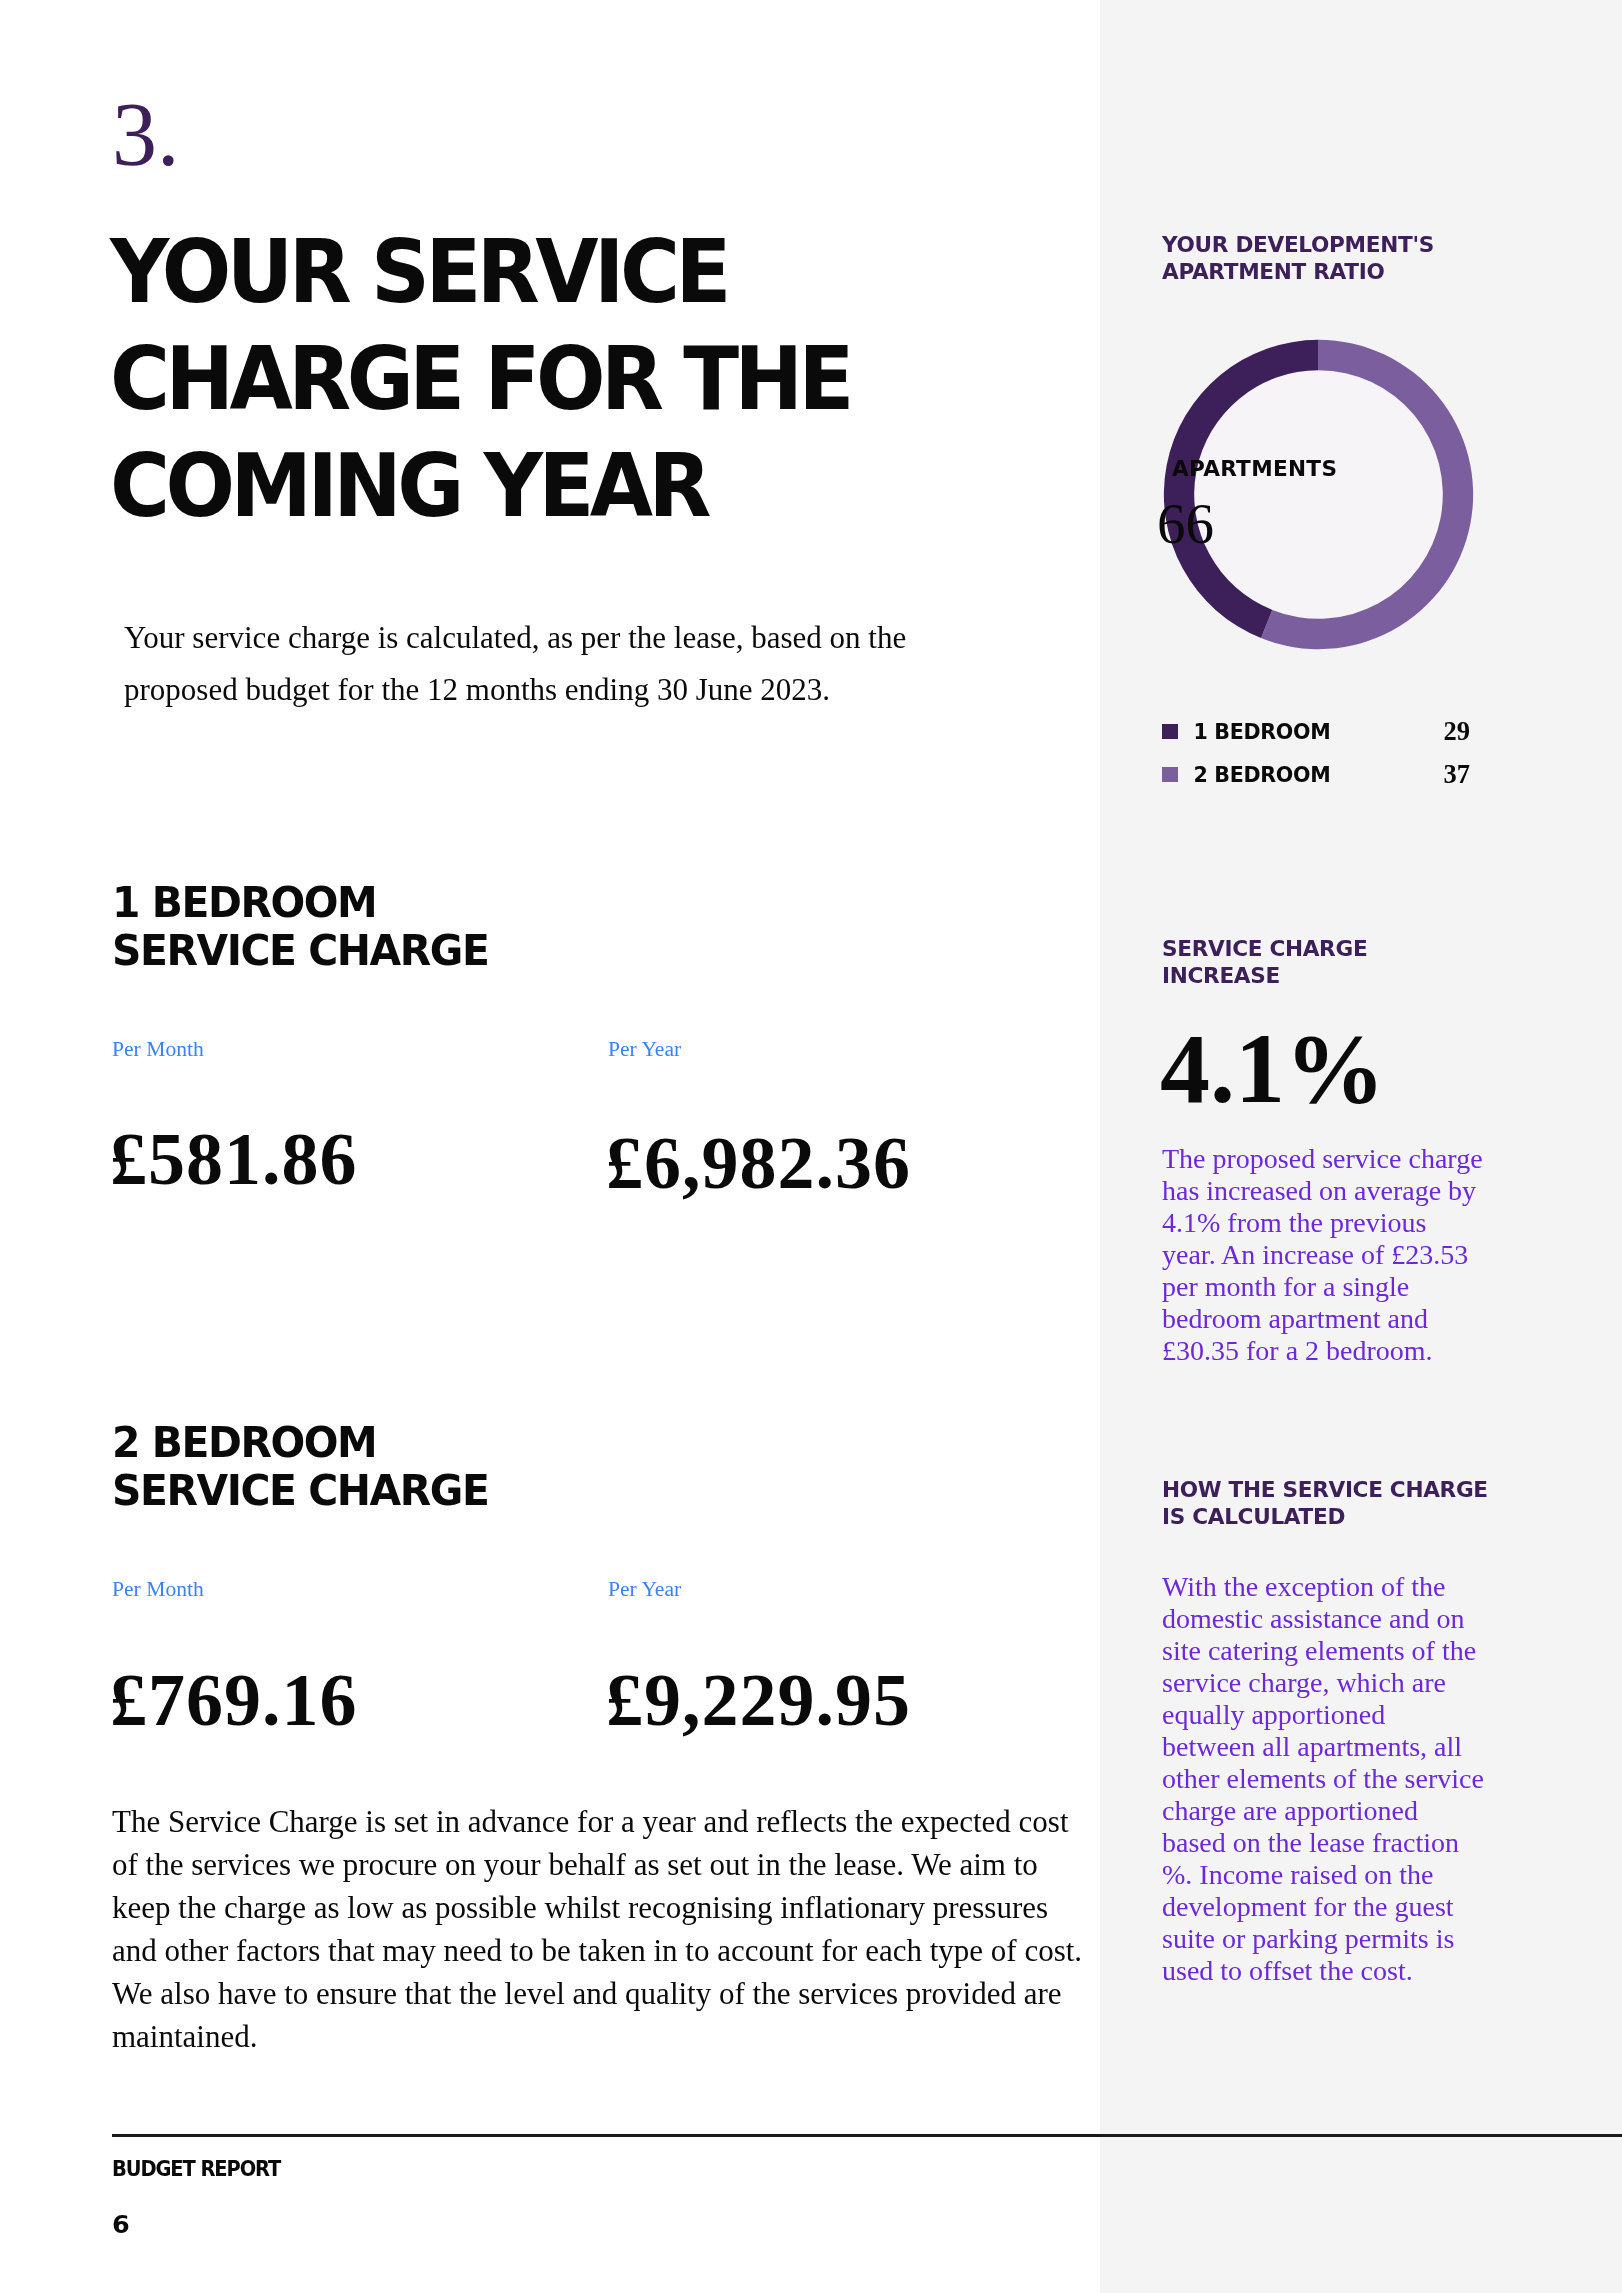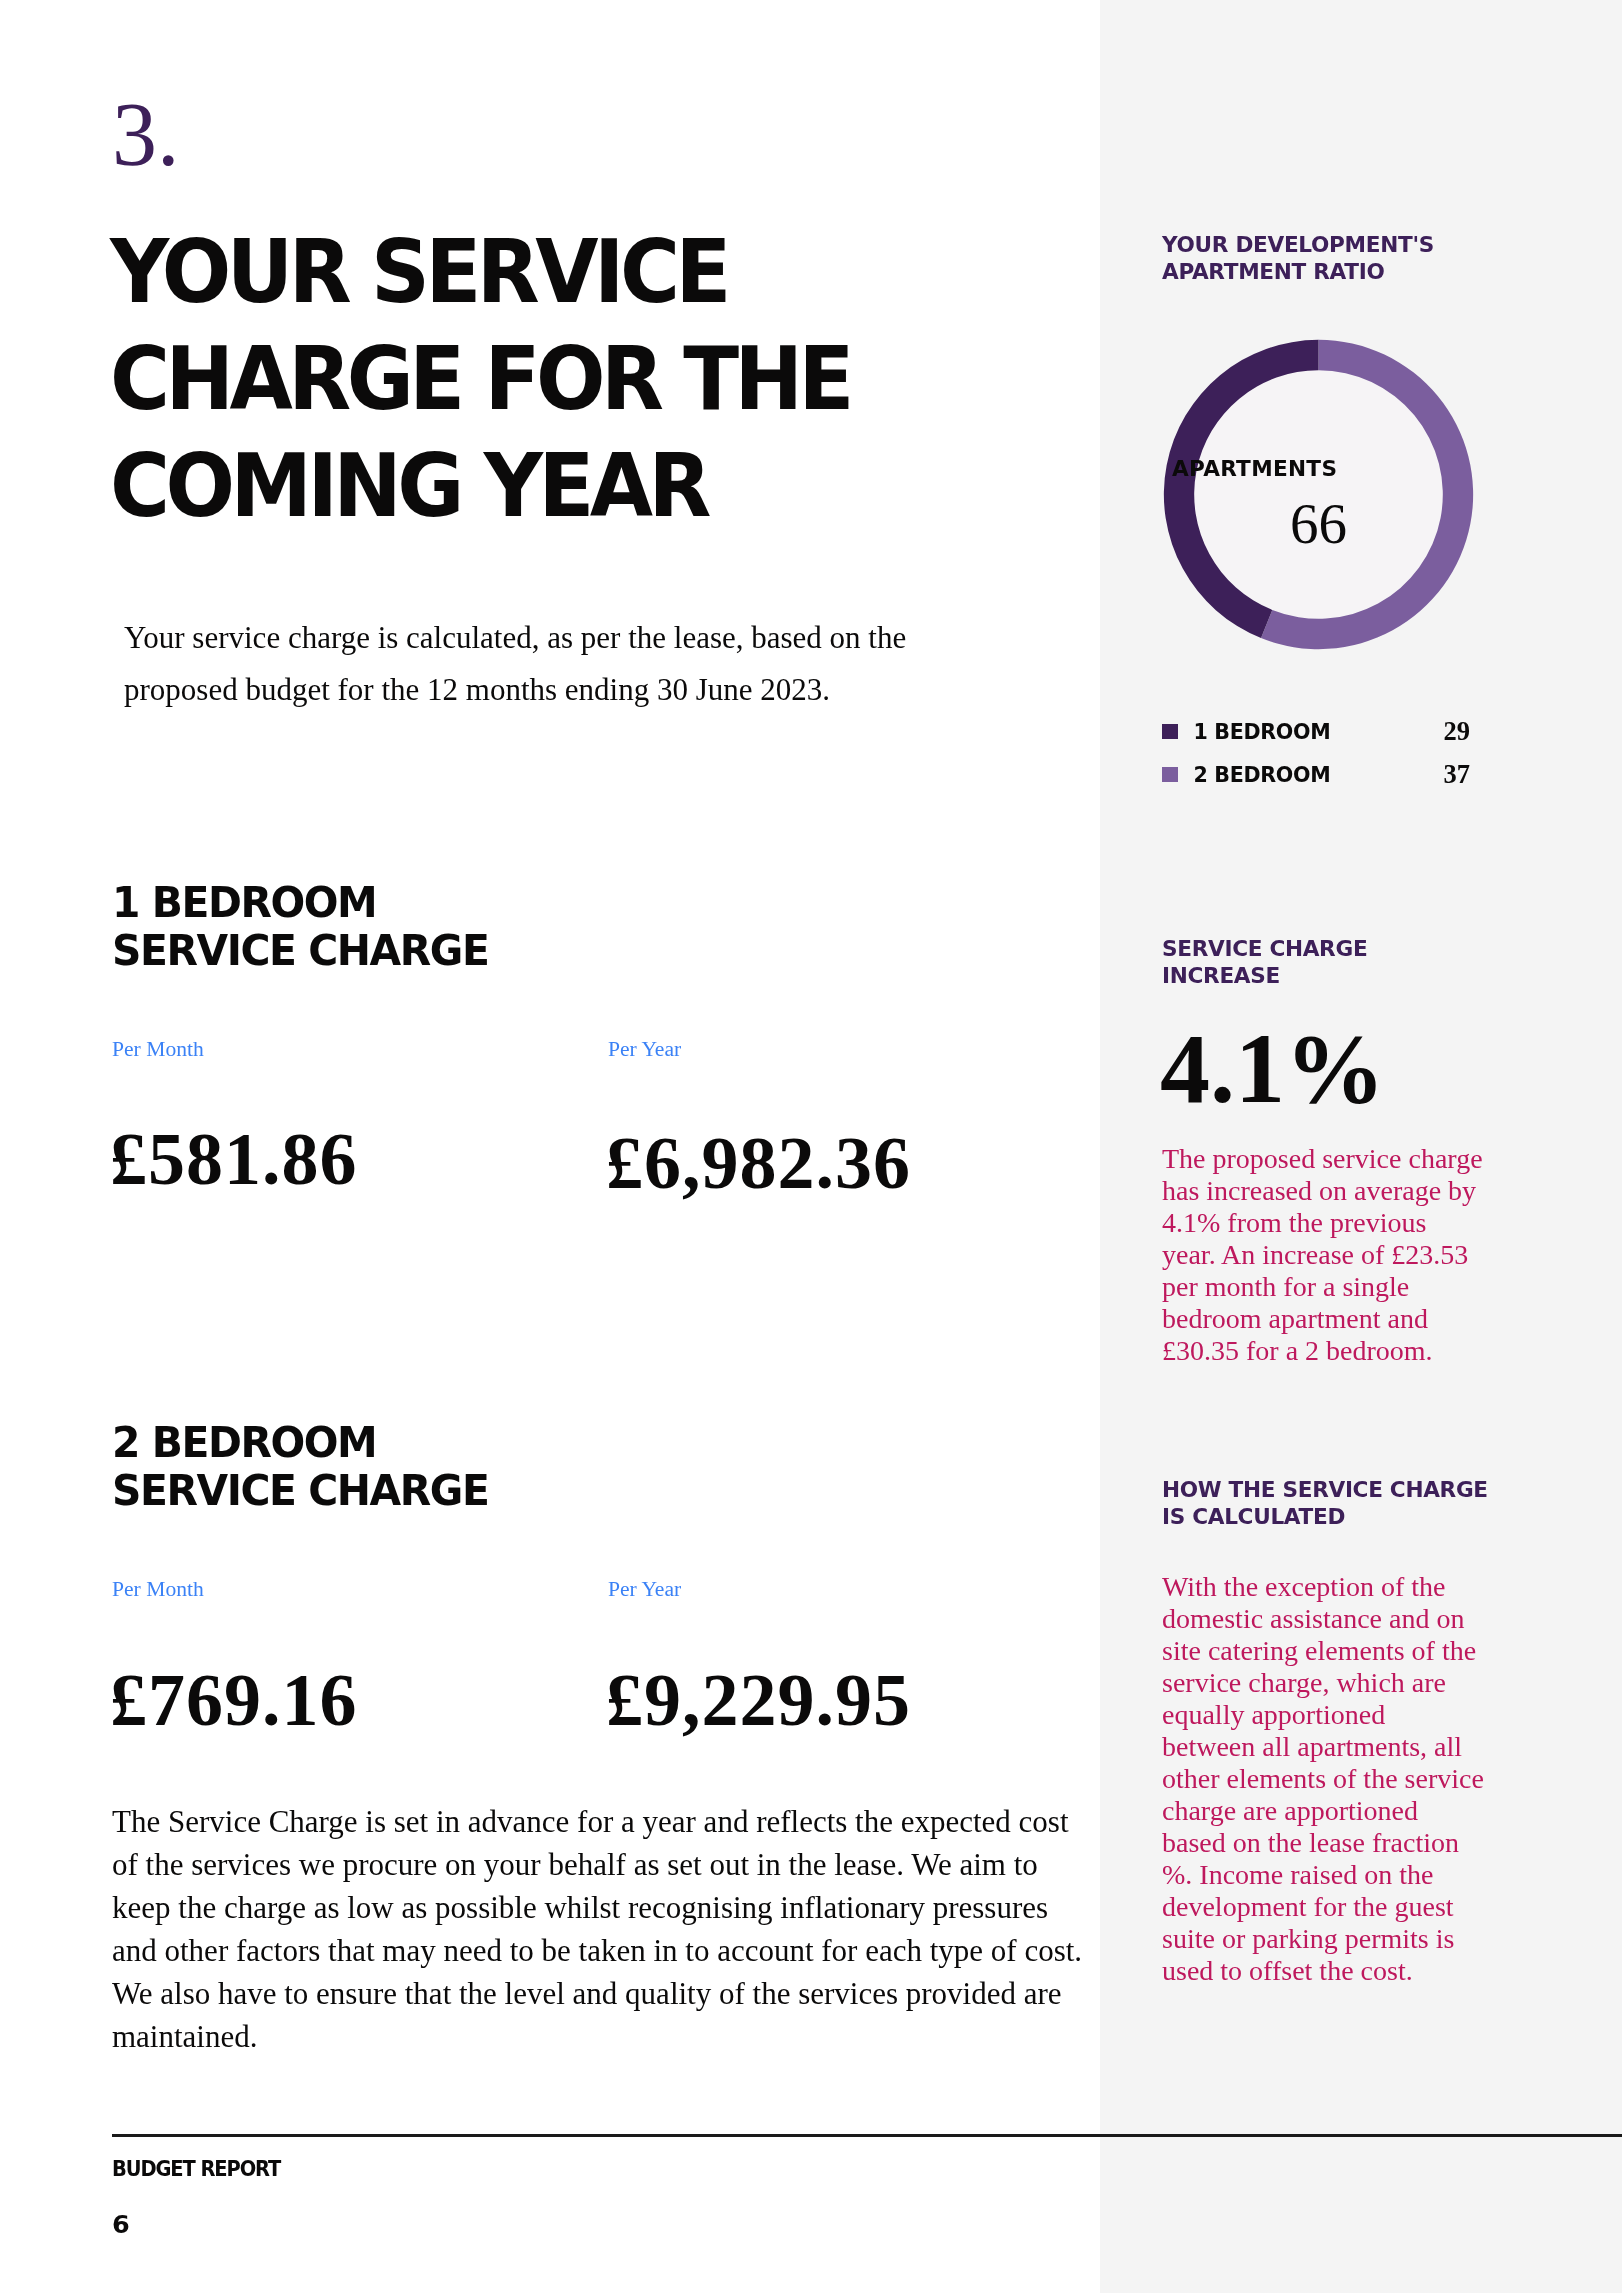--- a/index.html
+++ b/index.html
@@ -63,21 +63,21 @@
   .donut {
     position: absolute; left: 1157px; top: 333px; width: 323px; height: 323px;
   }
   .donut svg { position: absolute; left: 0; top: 0; }
   .donut-label {
     position: absolute; left: 15px; width: 323px; top: 123px; text-align: left;
     font-family: "DejaVu Sans", sans-serif; font-weight: 700; font-size: 21.6px;
     letter-spacing: 0.3px;
   }
   .donut-value {
-    position: absolute; left: 0; width: 323px; top: 162px; text-align: center;
+    position: absolute; left: 0; width: 323px; top: 162px; 
     font-size: 57px; line-height: 1; font-family: "Liberation Serif", serif;
   }
 
   .legend { position: absolute; left: 1162px; top: 710px; width: 312px; }
   .legend-item {
     display: flex; align-items: center; height: 43px;
     font-family: "DejaVu Sans", sans-serif; font-weight: 700; font-size: 20.6px;
   }
   .legend-swatch { width: 15.7px; height: 15.7px; margin-right: 15.7px; flex: none; }
   .legend-label { flex: 1; letter-spacing: -0.3px; }
@@ -86,21 +86,21 @@
     margin-right: 3.9px;
   }
 
   .big-percent {
     position: absolute; left: 1160px; top: 1019px;
     font-size: 100px; font-weight: 700; line-height: 1;
     font-family: "Liberation Serif", serif;
   }
   .side-text {
     position: absolute; left: 1162px; width: 323px; margin: 0;
-    font-size: 28px; line-height: 32px; color: #be185d;
+    font-size: 28px; line-height: 32px; color: #6d28d9;
   }
 
   .footer-rule {
     position: absolute; left: 112px; top: 2134px; width: 1510px; height: 2.9px;
     background: #1a1a1a;
   }
   .footer-title {
     position: absolute; left: 112px; top: 2156px;
     font-family: "DejaVu Sans", sans-serif; font-weight: 700; font-size: 21.6px;
     letter-spacing: -1.2px; transform: scaleX(0.9); transform-origin: left top;

